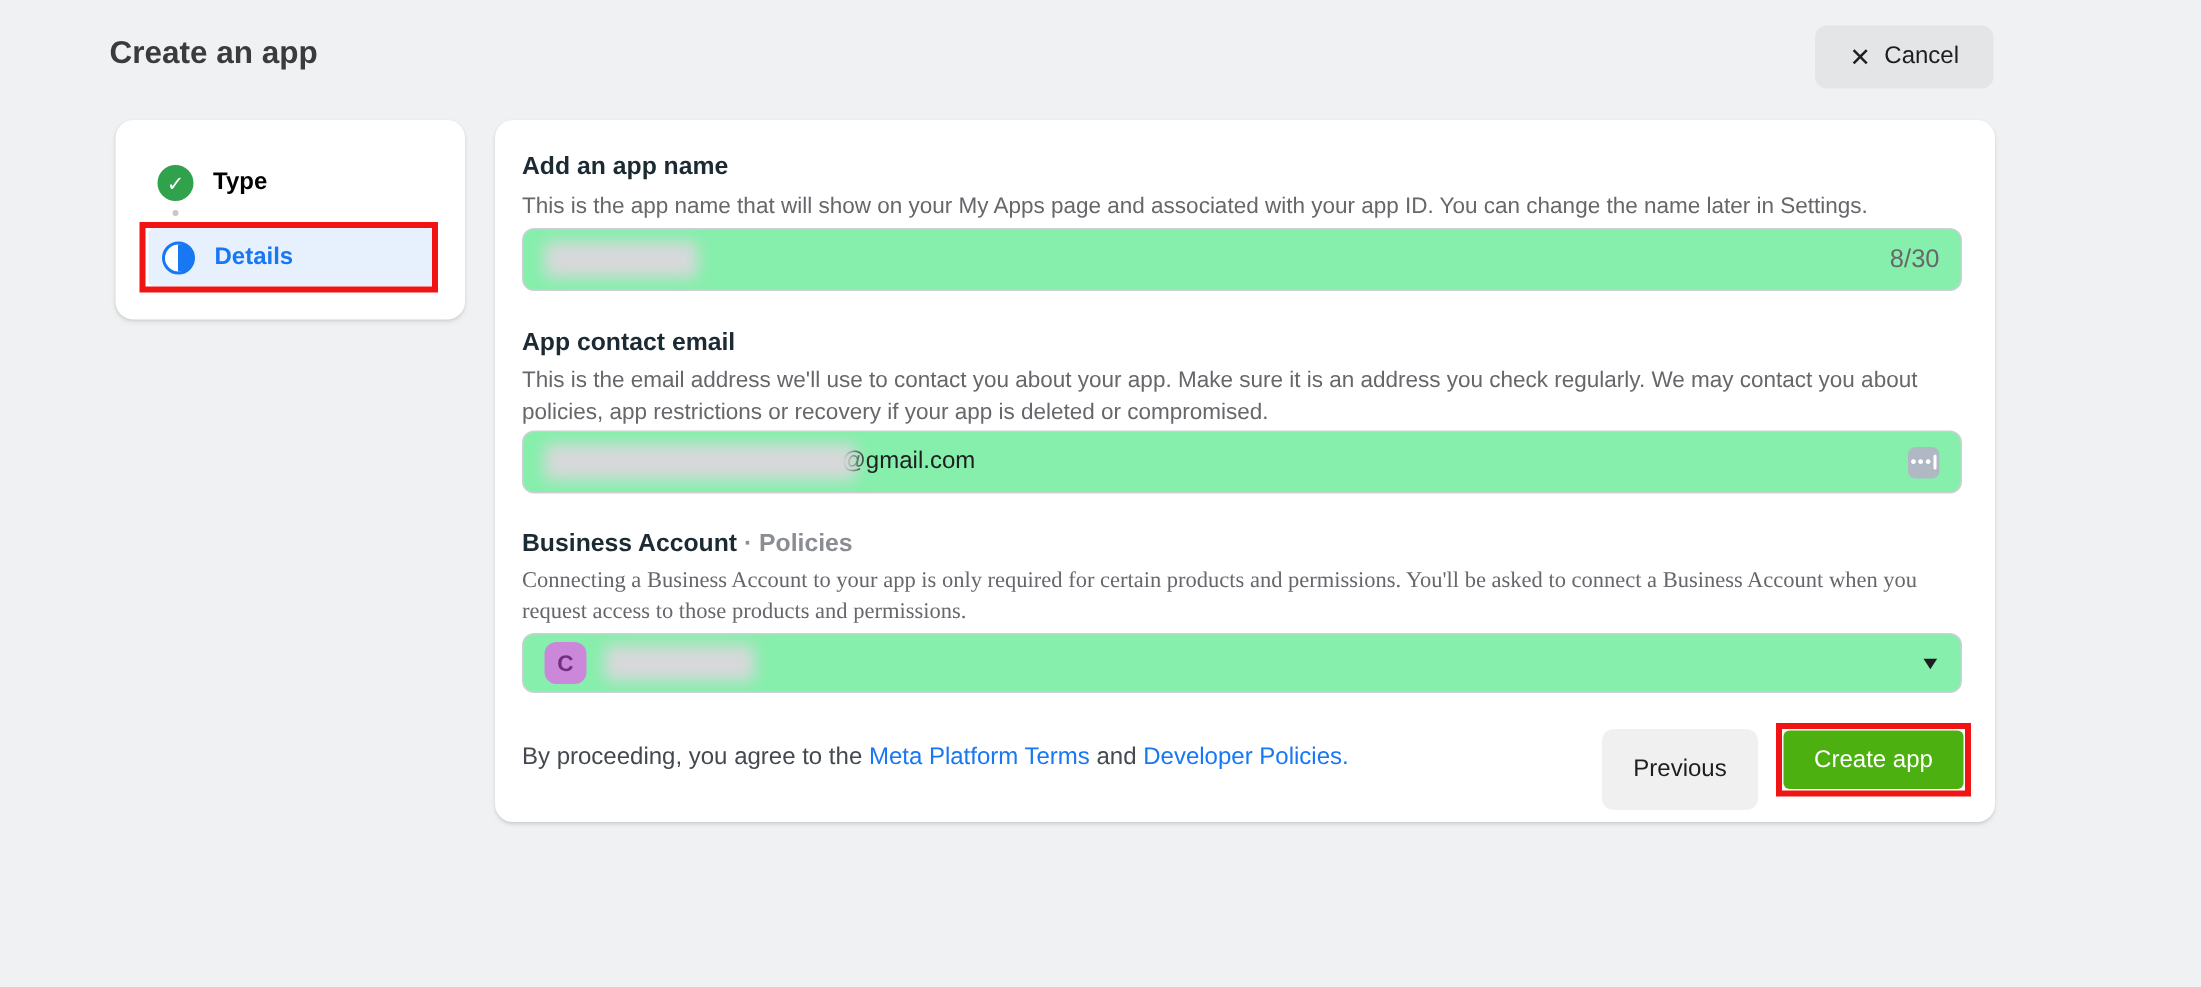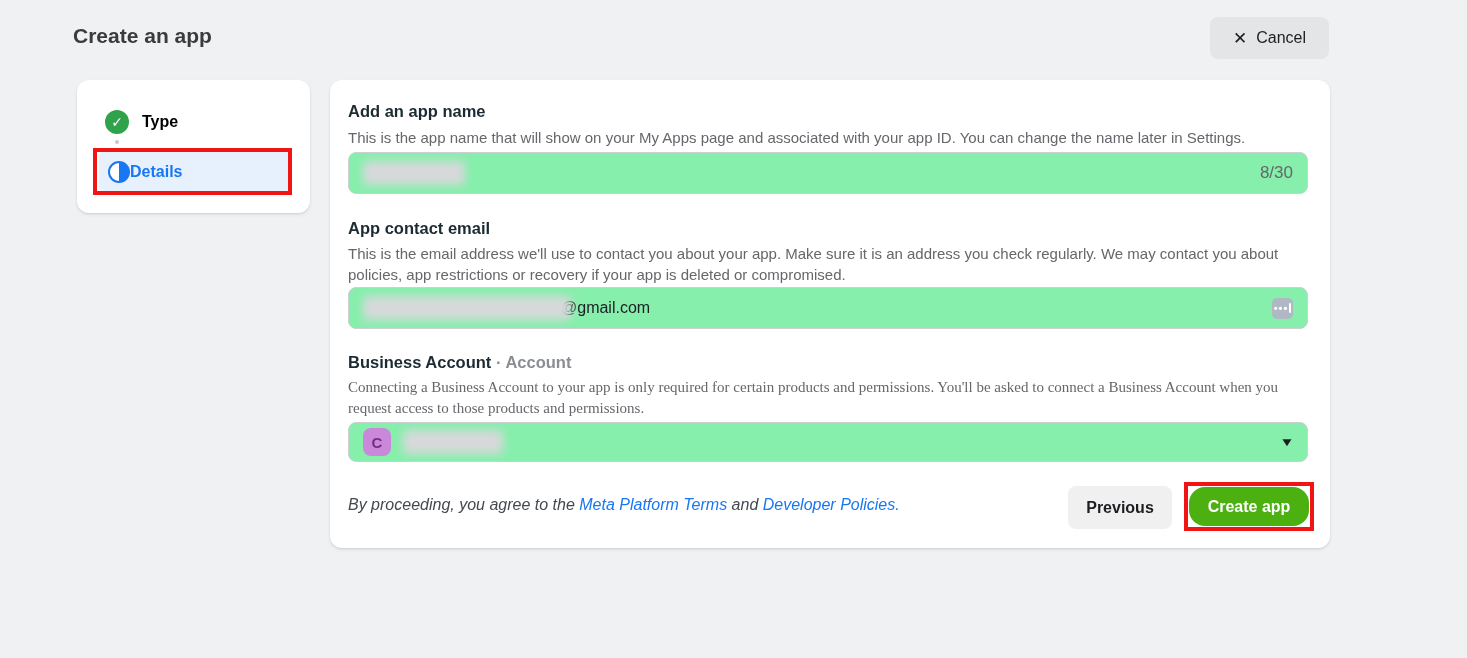--- a/index.html
+++ b/index.html
@@ -38,21 +38,21 @@
     width:24px; height:24px; border-radius:50%; background:#31a24c;
     display:flex; align-items:center; justify-content:center;
     color:#fff; font-size:14px; font-weight:700;
   }
   .step-label { font-size:16px; font-weight:700; color:#000000; }
   .dot { position:absolute; left:38px; width:4px; height:4px; border-radius:50%; background:#c6c8cc; }
   .dot1 { top:60px; } .dot2 { top:68px; }
   .step-details {
     position:absolute; left:22px; top:72px; width:191px; height:39px;
     background:#e7f0fd; border-radius:4px;
-    display:flex; align-items:center; padding-left:9px; cursor:pointer;
+    display:flex; align-items:center; gap:13px; padding-left:9px; cursor:pointer;
   }
   .half-circle {
     width:22px; height:22px; border-radius:50%;
     border:2px solid #1877f2;
     background:linear-gradient(to right,#ffffff 50%, #1877f2 50%);
   }
   .step-details .step-label { color:#1877f2; }
 
   
   .annotation { border:4px solid #f01414; background:transparent; pointer-events:none; }
@@ -93,31 +93,31 @@
   .autofill-icon .bar  { width:2px; height:10px; background:#fff; border-radius:1px; }
 
   .biz-avatar {
     width:28px; height:28px; border-radius:8px; background:#cb87da;
     display:flex; align-items:center; justify-content:center;
     color:#71307f; font-size:15px; font-weight:700; flex:0 0 auto;
   }
   .caret-down { margin-left:auto; font-size:12px; color:#1c1e21; transform:scaleX(1.3); }
 
   
-  .agreement { position:absolute; left:18px; top:416px; font-size:16px; color:#444950;font-style:italic; }
+  .agreement { position:absolute; left:18px; top:416px; font-size:16px; color:#444950; }
   .agreement a { color:#1877f2; text-decoration:none; cursor:pointer; }
   .prev-btn {
-    position:absolute; left:738px; top:406px; width:104px; height:43px;
+    position:absolute; left:738px; top:406px; width:104px; height:54px;
     background:#f0f0f0; border:none; border-radius:8px;
-    font-size:16px; color:#1c1e21; font-family:inherit; cursor:pointer;font-weight:bold;
+    font-size:16px; color:#1c1e21; font-family:inherit; cursor:pointer;
   }
   .create-btn {
     position:absolute; left:859px; top:407px; width:120px; height:39px;
-    background:#4cb010; border:none; border-radius:16px;
-    font-size:16px; font-weight:700; color:#fff; font-family:inherit; cursor:pointer;
+    background:#4cb010; border:none; border-radius:4px;
+    font-size:16px; font-weight:400; color:#fff; font-family:inherit; cursor:pointer;
   }
 </style>
 </head>
 <body>
 
 <div class="abs page-title">Create an app</div>
 
 <button class="abs cancel-btn">
   <span class="x-glyph">✕</span>
   <span>Cancel</span>
@@ -153,21 +153,21 @@
     <span class="redacted redacted-email"></span>
     <span class="email-visible">@gmail.com</span>
     <span class="autofill-icon">
       <span class="dots">•••</span>
       <span class="bar"></span>
     </span>
   </div>
 
   <div class="section-heading h-biz">
     <span>Business Account</span>
-    <span class="optional-label">· Account</span>
+    <span class="optional-label">· Policies</span>
   </div>
   <div class="section-desc d-biz">Connecting a Business Account to your app is only required for certain products and permissions. You'll be asked to connect a Business Account when you request access to those products and permissions.</div>
   <div class="text-input select-biz">
     <span class="biz-avatar">C</span>
     <span class="redacted redacted-biz"></span>
     <span class="caret-down">▼</span>
   </div>
 
   <div class="agreement">
     <span>By proceeding, you agree to the </span><a>Meta Platform Terms</a><span> and </span><a>Developer Policies.</a>

